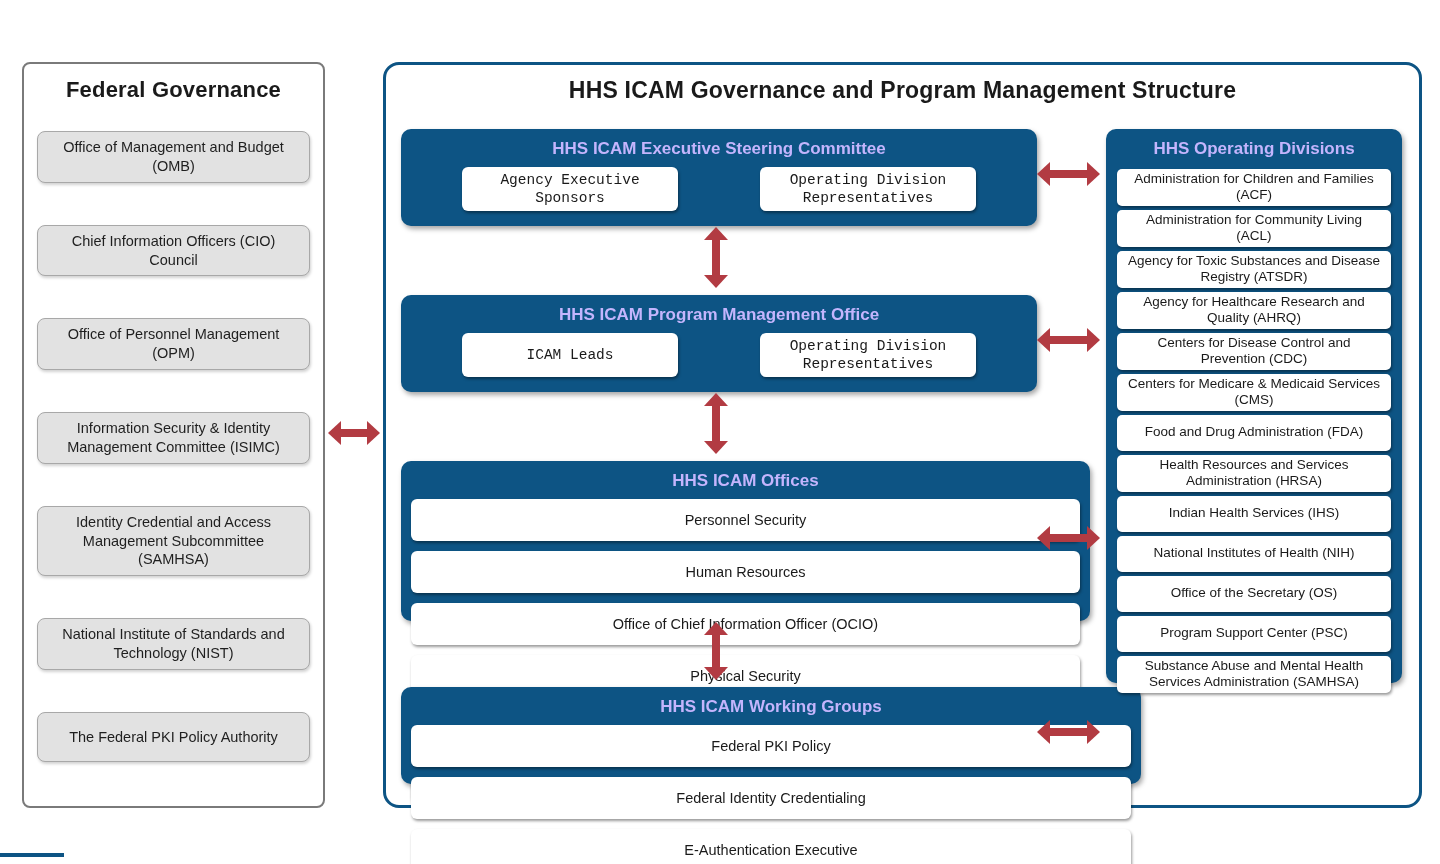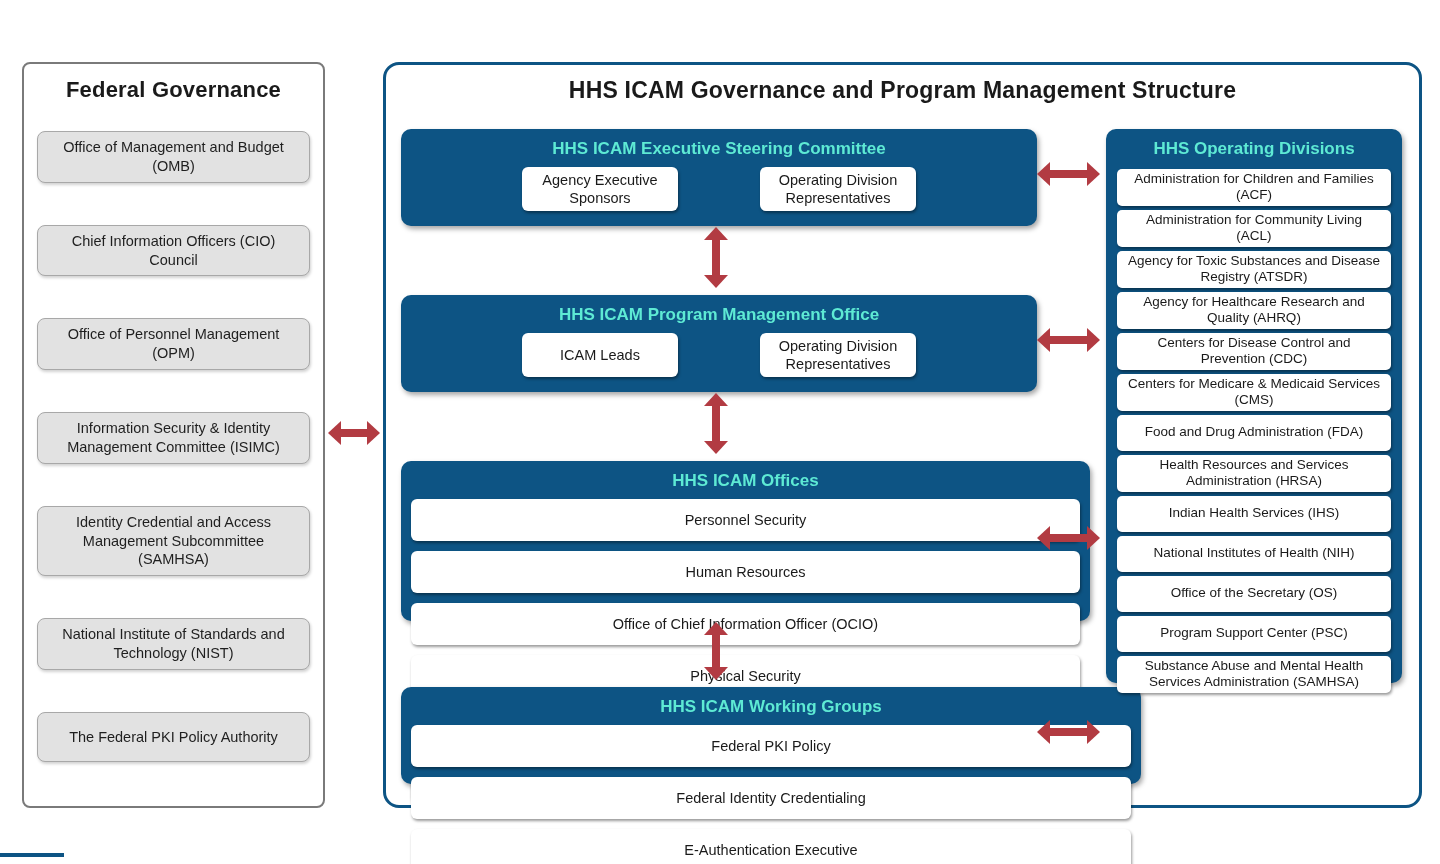--- a/index.html
+++ b/index.html
@@ -59,39 +59,39 @@
   }
   .blue-box{
     position:absolute;
     background:var(--blue);
     border-radius:10px;
     color:#ffffff;
     box-shadow:2px 3px 5px rgba(0,0,0,0.35);
   }
   .blue-box-title{
     text-align:center;
-    font-size:17px; font-weight:bold; color:#5eead4;
+    font-size:17px; font-weight:bold; color:#c4b5fd;
     padding-top:10px;
   }
   .white-box{
     background:#ffffff;
     border-radius:6px;
     box-shadow:1px 2px 3px rgba(0,0,0,0.4);
     color:#1a1a1a;
     font-size:14.5px; line-height:1.25;
     display:flex; align-items:center; justify-content:center;
     text-align:center;
     min-height:42px;
     padding:4px 8px;
   }
   .pair-row{
     display:flex; justify-content:center; gap:82px;
     margin-top:8px;
   }
-  .pair-row .white-box{ width:156px; }
+  .pair-row .white-box{ width:216px;font-family:Liberation Mono, monospace; }
   .grid-3{
     display:grid; grid-template-columns:repeat(1,1fr);
     gap:10px;
     padding:8px 10px 0 10px;
   }
 
   #box-steering{ left:15px; top:64px;  width:636px; height:97px; }
   #box-pmo     { left:15px; top:230px; width:636px; height:97px; }
   #box-offices { left:15px; top:396px; width:689px; height:160px; }
   #box-wg      { left:15px; top:622px; width:740px; height:97px; }

